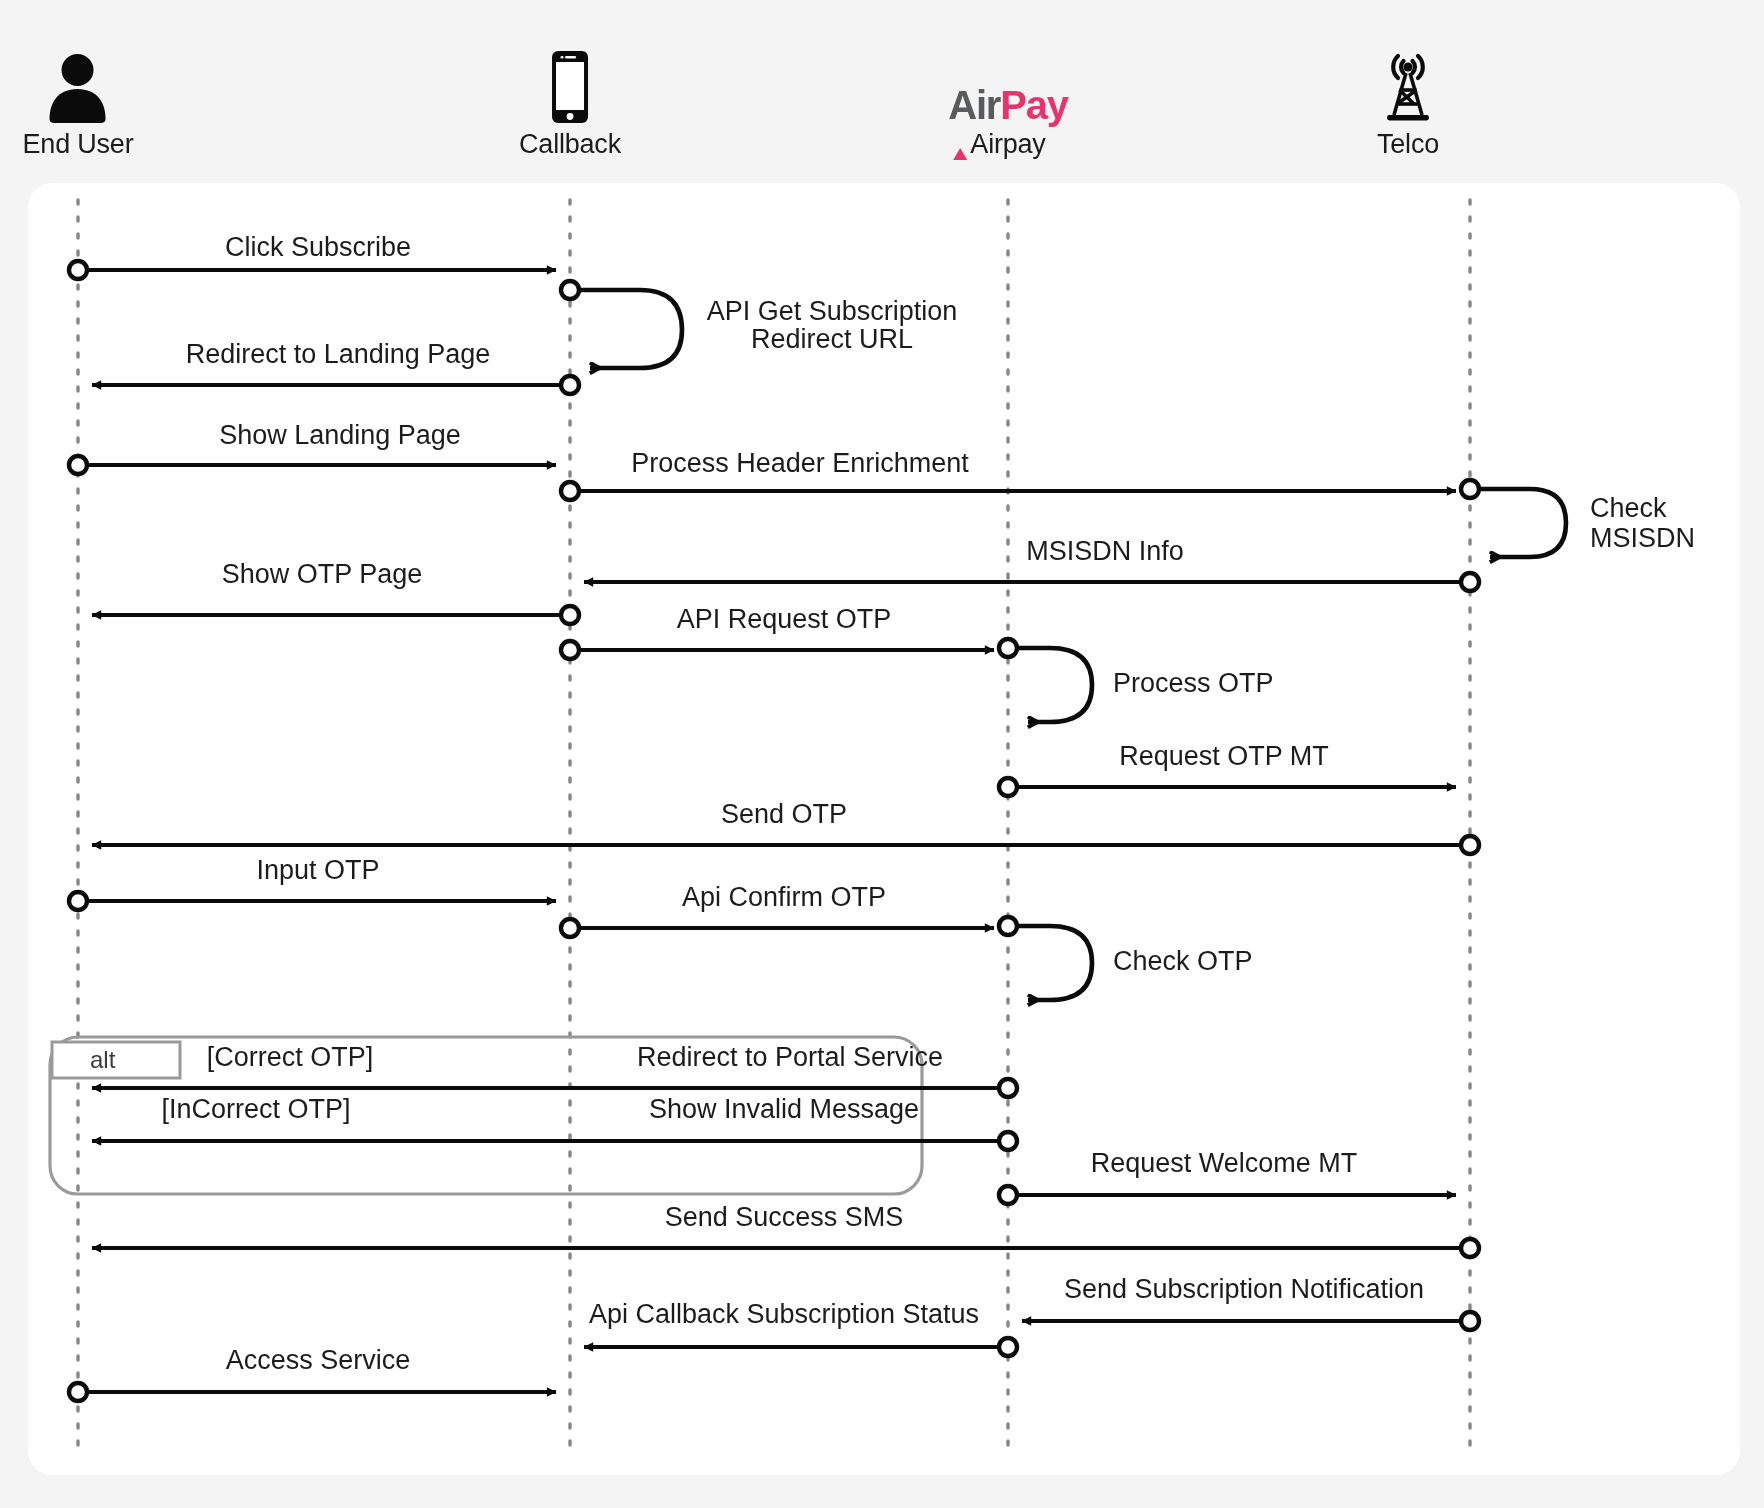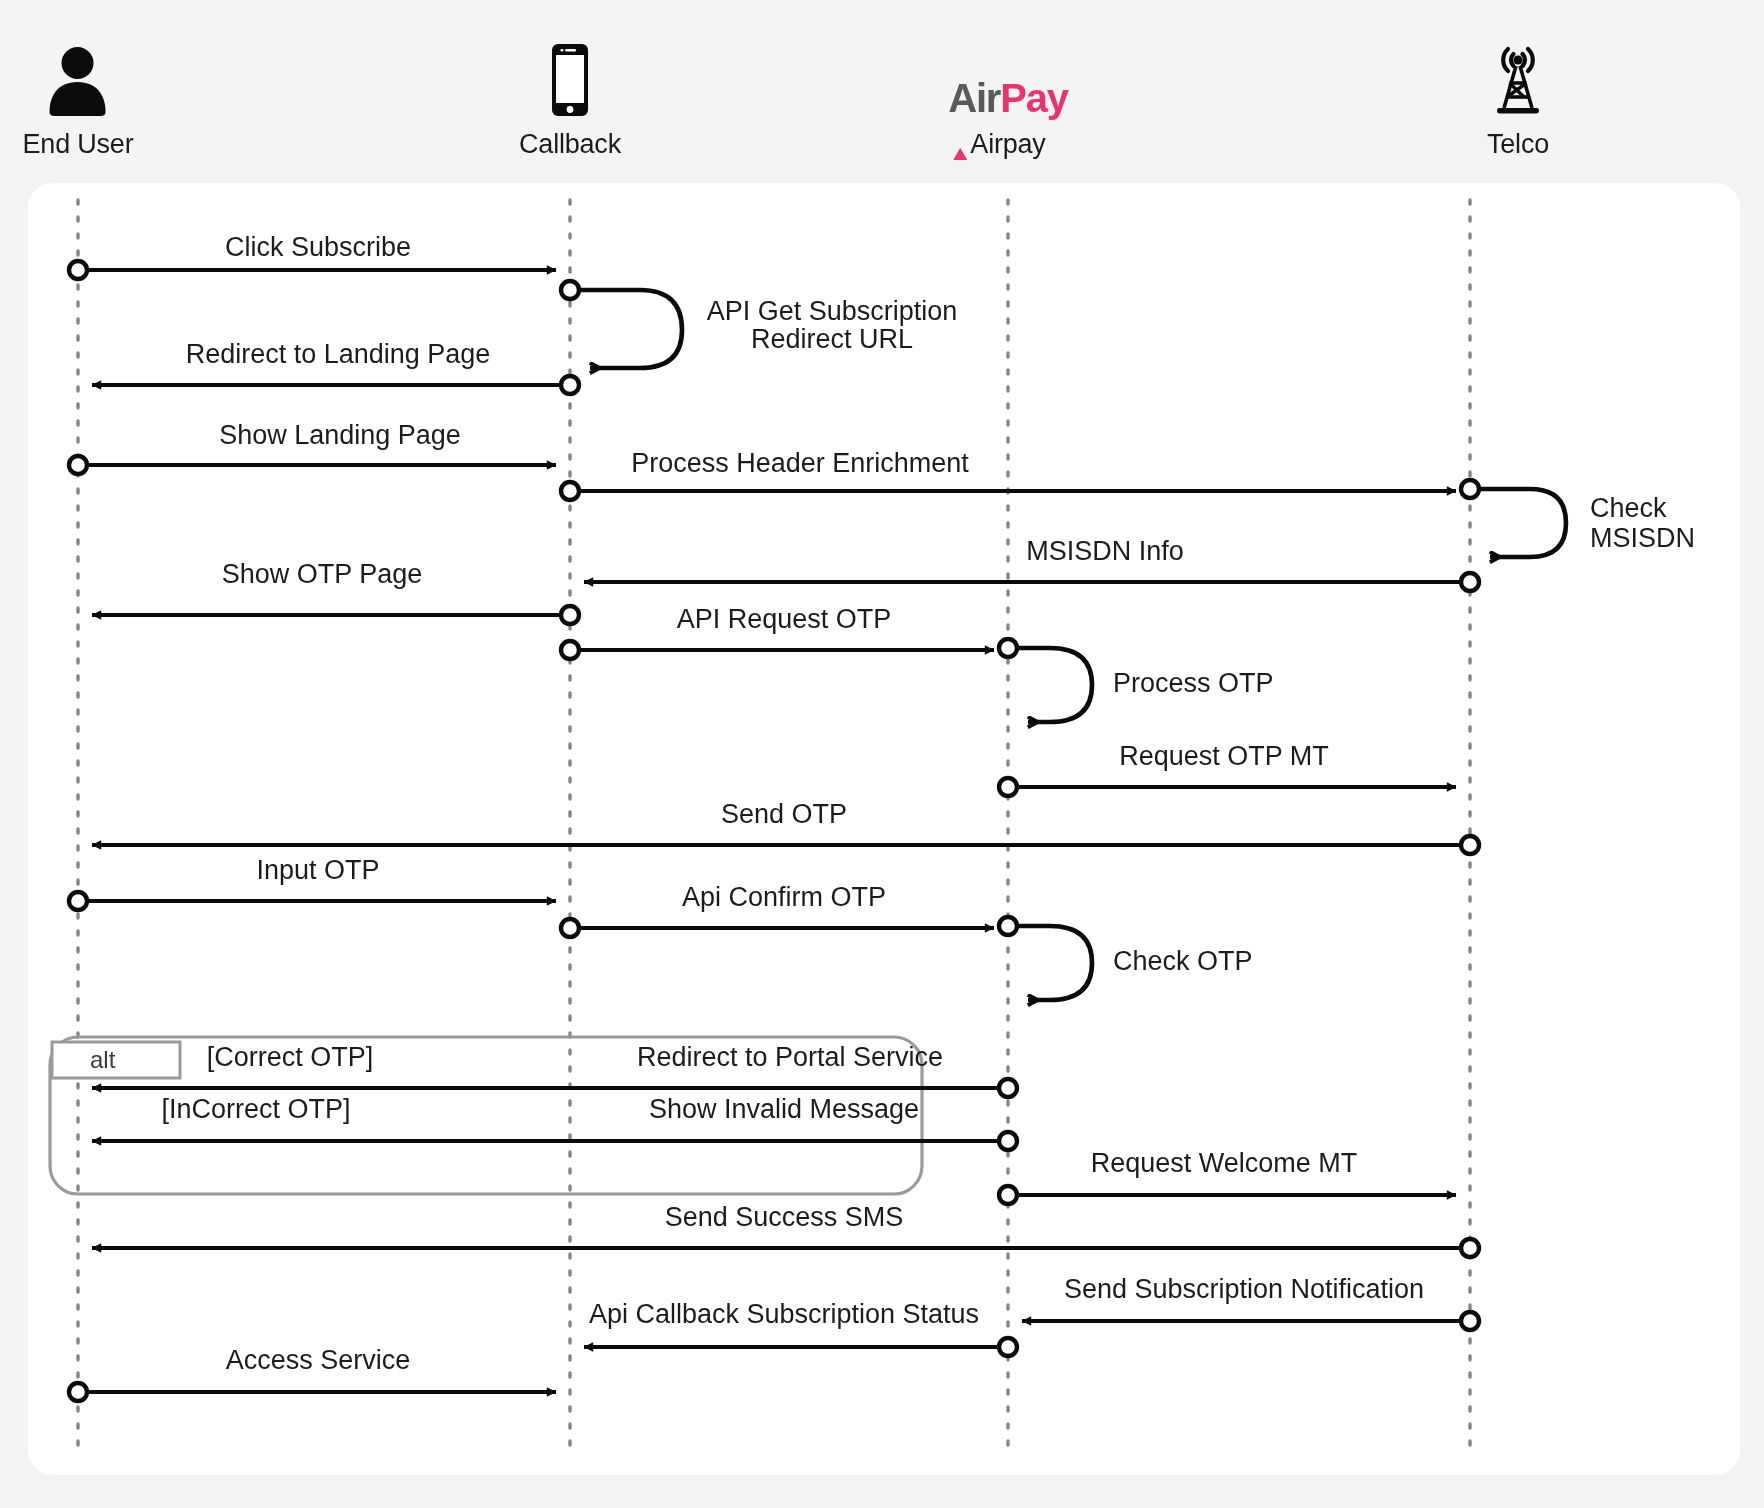--- a/index.html
+++ b/index.html
@@ -40,21 +40,21 @@
     height: 160px;
     transform: translateX(-50%);
   }
   .actor-icon {
     display: flex;
     align-items: flex-end;
     justify-content: center;
     height: 82px;
   }
   .actor-label {
-    margin-top: 11px;
+    margin-top: 4px;
     font-size: 27px;
     color: #1c1c1c;
     font-family: "Liberation Sans", sans-serif;
     white-space: nowrap;
     letter-spacing: -0.2px;
   }
   .logo-wrap {
     display: flex;
     align-items: flex-end;
     justify-content: center;
@@ -172,21 +172,21 @@
 
     <div class="actor-head" style="left:1008px">
       <div class="logo-wrap">
         <div class="logo-text">
           <span class="logo-air">Air</span><span class="logo-tri"></span><span class="logo-pay">Pay</span>
         </div>
       </div>
       <div class="actor-label">Airpay</div>
     </div>
 
-    <div class="actor-head" style="left:1518px">
+    <div class="actor-head" style="left:1408px">
       <div class="actor-icon">
         <svg width="70" height="78" viewBox="0 0 70 78">
           <g stroke="#0b0b0b" fill="none" stroke-width="4.2" stroke-linecap="round">
             <path d="M25 9 A15 15 0 0 0 25 31"></path>
             <path d="M45 9 A15 15 0 0 1 45 31"></path>
             <path d="M30.5 14 A8.5 8.5 0 0 0 30.5 26"></path>
             <path d="M39.5 14 A8.5 8.5 0 0 1 39.5 26"></path>
           </g>
           <circle cx="35" cy="20" r="4.6" fill="#0b0b0b"></circle>
           <g stroke="#0b0b0b" stroke-width="3.6" fill="none">

